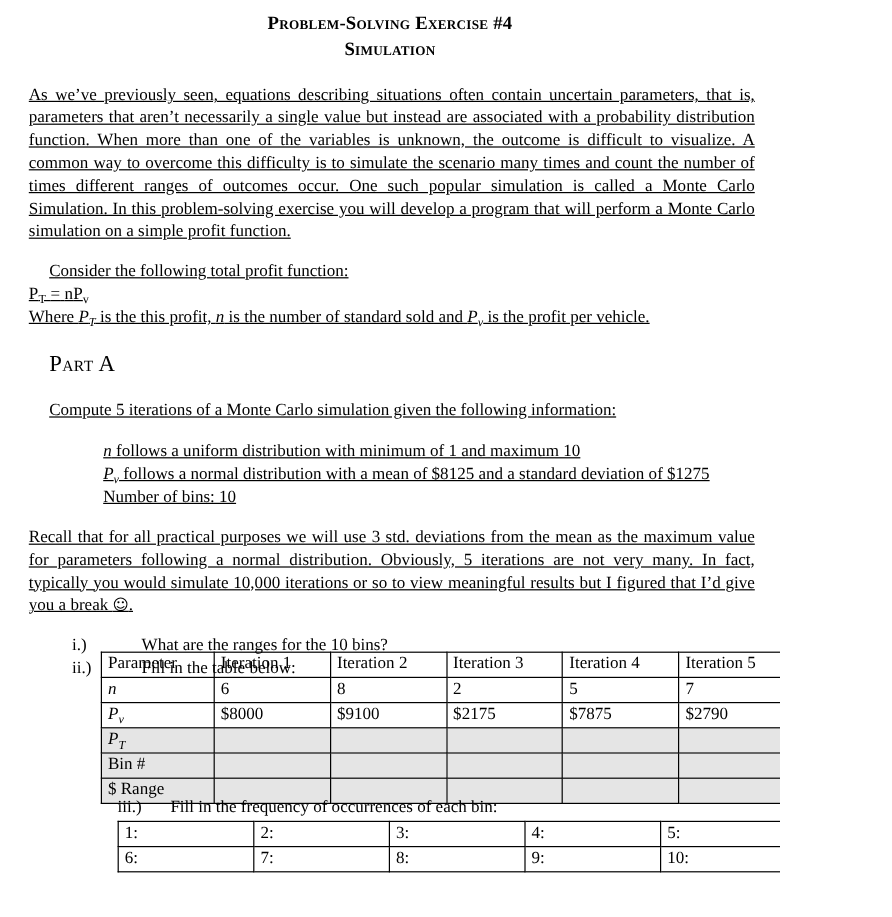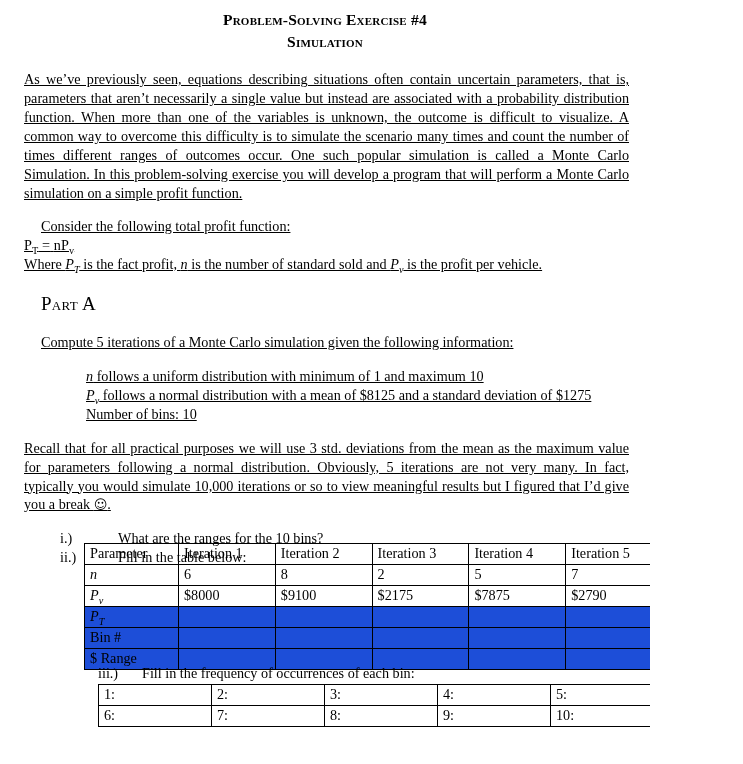--- a/index.html
+++ b/index.html
@@ -109,21 +109,21 @@
     white-space: nowrap;
   }
   .tbl-main {
     position: absolute;
     left: 84px;
     top: 543px;
     width: 578px;
   }
   .tbl-main col.c0 { width: 94px; }
   .tbl-main col.cx { width: 96.8px; }
-  .row-shaded td { background: #1d4ed8; }
+  .row-shaded td { background: #e5e5e5; }
 
   .tbl-bins {
     position: absolute;
     left: 98px;
     top: 684px;
     width: 565px;
   }
   .tbl-bins col { width: 113px; }
   .tbl-bins td { height: 18px; }
 
@@ -151,21 +151,21 @@
   <div class="body-wrap">
 
     <p class="para">As we’ve previously seen, equations describing situations often contain uncertain parameters, that is, parameters that aren’t necessarily a single value but instead are associated with a probability distribution function.  When more than one of the variables is unknown, the outcome is difficult to visualize.  A common way to overcome this difficulty is to simulate the scenario many times and count the number of times different ranges of outcomes occur.  One such popular simulation is called a Monte Carlo Simulation.  In this problem-solving exercise you will develop a program that will perform a Monte Carlo simulation on a simple profit function.</p>
 
     <div class="gap-md"></div>
 
     <p class="para indent-1">Consider the following total profit function:</p>
 
     <p class="para formula"><span><span>P</span><sub>T</sub></span> <span>=</span> <span><span>n</span><span>P</span><sub>v</sub></span></p>
 
-    <p class="para"><span>Where </span><i class="var"><span>P</span><sub class="it">T</sub></i><span> is the fact profit, </span><i class="var">n</i><span> is the number of standard sold and </span><i class="var"><span>P</span><sub class="it">v</sub></i><span> is the profit per vehicle.</span></p>
+    <p class="para"><span>Where </span><i class="var"><span>P</span><sub class="it">T</sub></i><span> is the this profit, </span><i class="var">n</i><span> is the number of standard sold and </span><i class="var"><span>P</span><sub class="it">v</sub></i><span> is the profit per vehicle.</span></p>
 
     <div class="gap-lg"></div>
 
     <div class="part-head">Part A</div>
 
     <div class="gap-lg"></div>
 
     <p class="para indent-1">Compute 5 iterations of a Monte Carlo simulation given the following information:</p>
 
     <div class="gap-md"></div>

